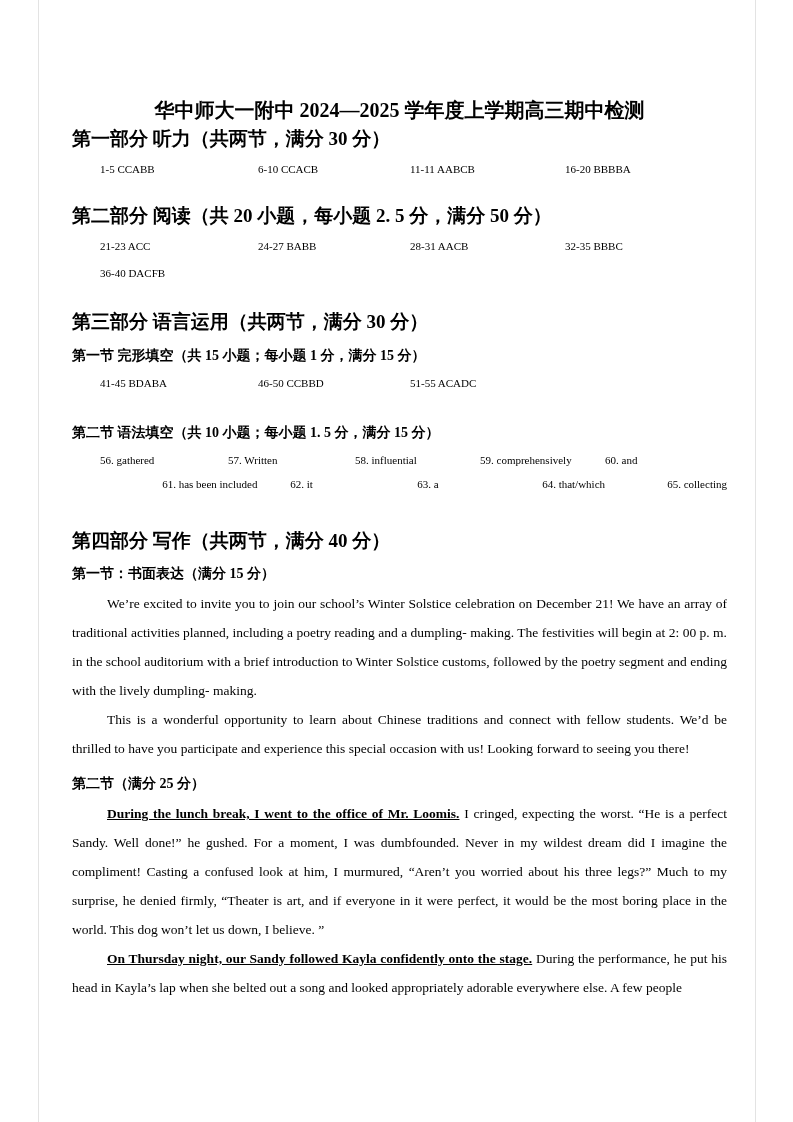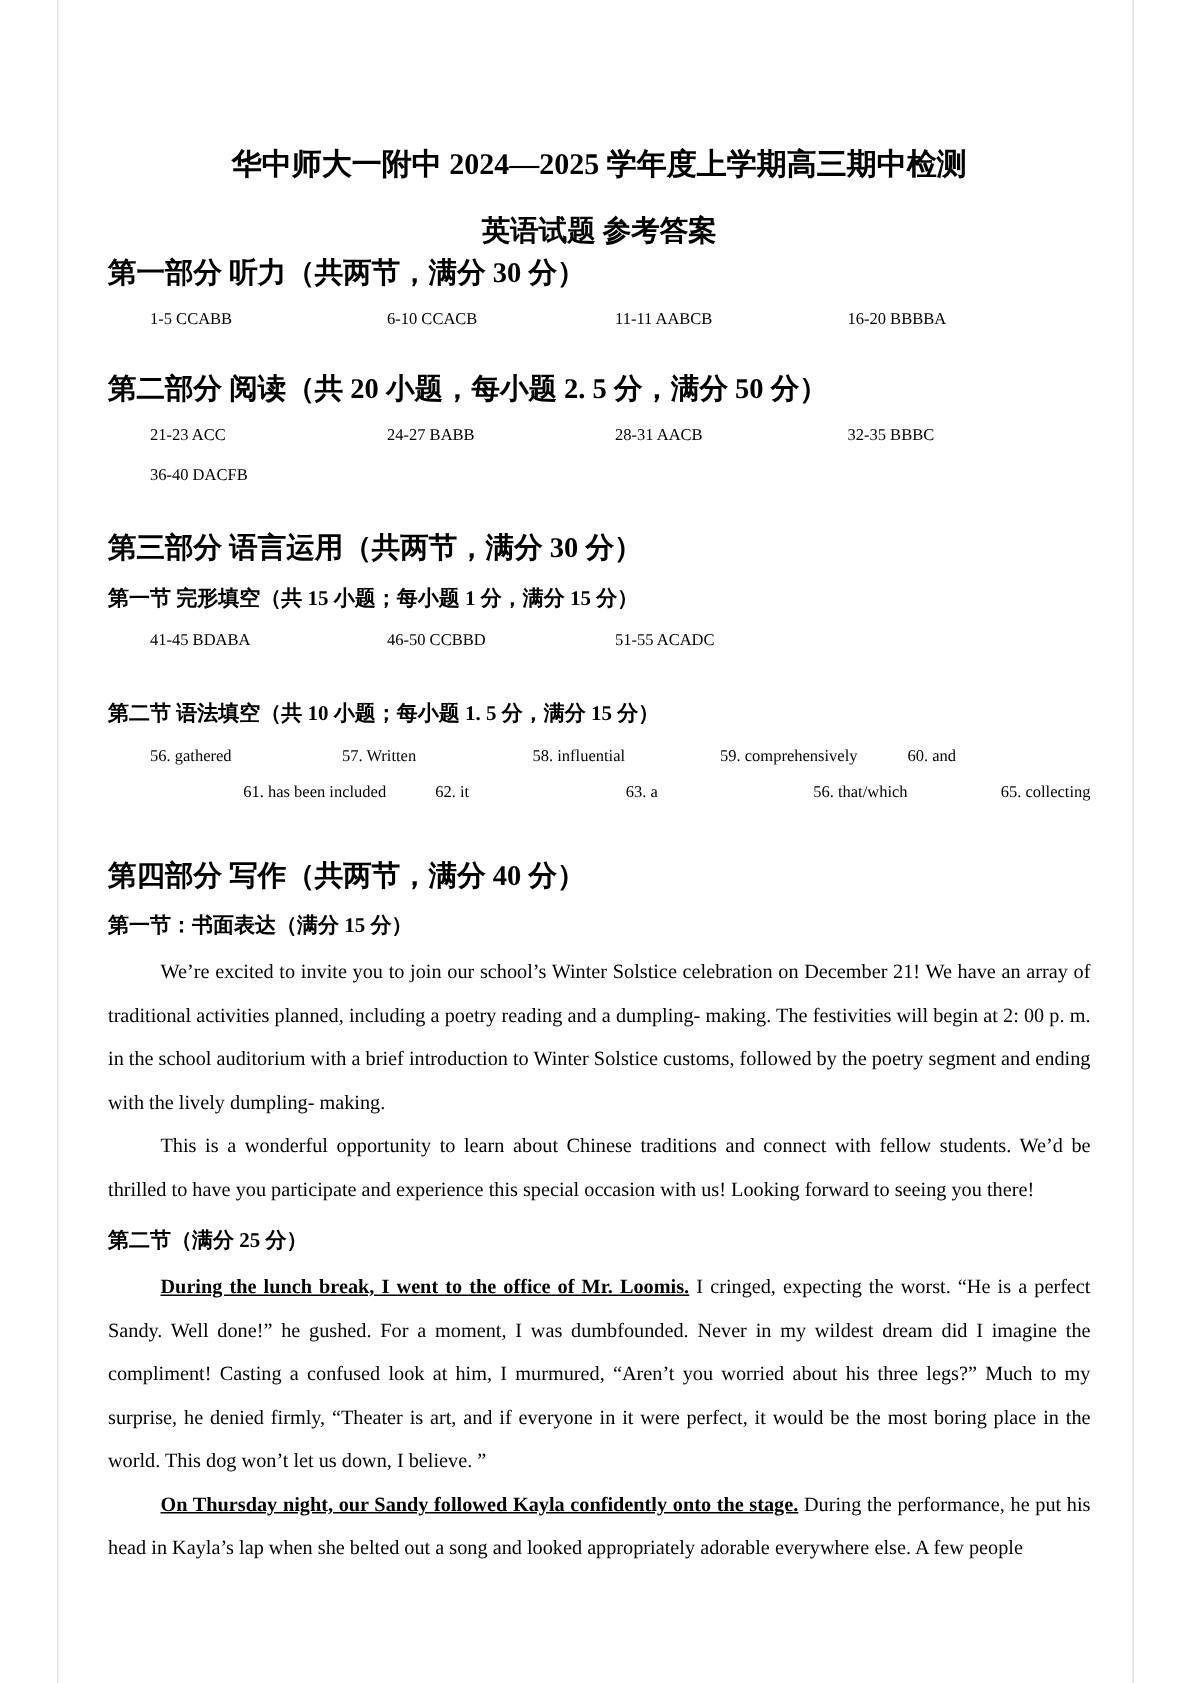--- a/index.html
+++ b/index.html
@@ -30,21 +30,20 @@
 </style>
 </head>
 <body>
 
 <div class="edge-line edge-left"></div>
 <div class="edge-line edge-right"></div>
 
 <div class="page">
 
   <div class="title">华中师大一附中 2024—2025 学年度上学期高三期中检测</div>
-  <div class="subtitle">英语试题 参考答案</div>
 
   <div class="h1 mt16">第一部分 听力（共两节，满分 30 分）</div>
   <div class="ansrow mt12">
     <span class="c1">1-5 CCABB</span>
     <span class="c2">6-10 CCACB</span>
     <span class="c3">11-11 AABCB</span>
     <span>16-20 BBBBA</span>
   </div>
 
   <div class="h1 mt32">第二部分 阅读（共 20 小题，每小题 2. 5 分，满分 50 分）</div>
@@ -72,21 +71,21 @@
     <span class="g1">56. gathered</span>
     <span class="g2">57. Written</span>
     <span class="g3">58. influential</span>
     <span class="g4">59. comprehensively</span>
     <span>60. and</span>
   </div>
   <div class="ansrow mt10">
     <span class="g1">61. has been included</span>
     <span class="g2">62. it</span>
     <span class="g3">63. a</span>
-    <span class="g4">56. that/which</span>
+    <span class="g4">64. that/which</span>
     <span>65. collecting</span>
   </div>
 
   <div class="h1 mt38">第四部分 写作（共两节，满分 40 分）</div>
 
   <div class="h2 mt12">第一节：书面表达（满分 15 分）</div>
   <p class="para mt6">We’re excited to invite you to join our school’s Winter Solstice celebration on December 21! We have an array of traditional activities planned, including a poetry reading and a dumpling- making. The festivities will begin at 2: 00 p. m. in the school auditorium with a brief introduction to Winter Solstice customs, followed by the poetry segment and ending with the lively dumpling- making.</p>
   <p class="para">This is a wonderful opportunity to learn about Chinese traditions and connect with fellow students. We’d be thrilled to have you participate and experience this special occasion with us! Looking forward to seeing you there!</p>
 
   <div class="h2 mt12">第二节（满分 25 分）</div>

